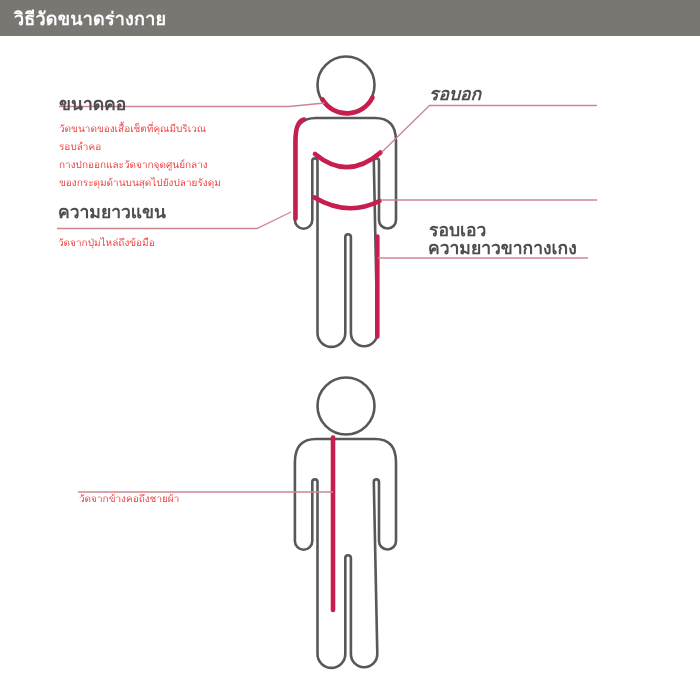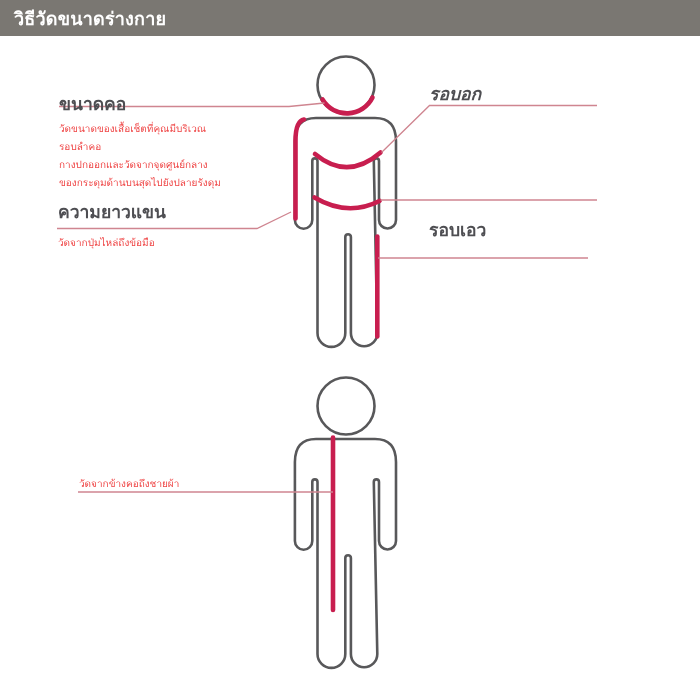--- a/index.html
+++ b/index.html
@@ -83,19 +83,20 @@
   <div class="label-block" style="left:429px;top:174px;margin-top:44px;">
     <div class="lbl-title">รอบเอว</div>
   </div>
 
   <div class="label-block" style="left:58px;top:200px;width:250px;">
     <div class="lbl-title">ความยาวแขน</div>
     <div class="lbl-desc" style="margin-top:10px;">วัดจากปุ่มไหล่ถึงข้อมือ</div>
   </div>
 
   <div class="label-block" style="left:428px;top:236px;width:185px;">
+    <div class="lbl-title">ความยาวขากางเกง</div>
   </div>
 
   <div class="label-block" style="left:79px;top:466px;width:260px;">
-    <div class="lbl-desc" style="margin-top:9px;">วัดจากข้างคอถึงชายผ้า</div>
+    <div class="lbl-desc" style="margin-top:24px;">วัดจากข้างคอถึงชายผ้า</div>
   </div>
 
 </div>
 
 </body></html>

